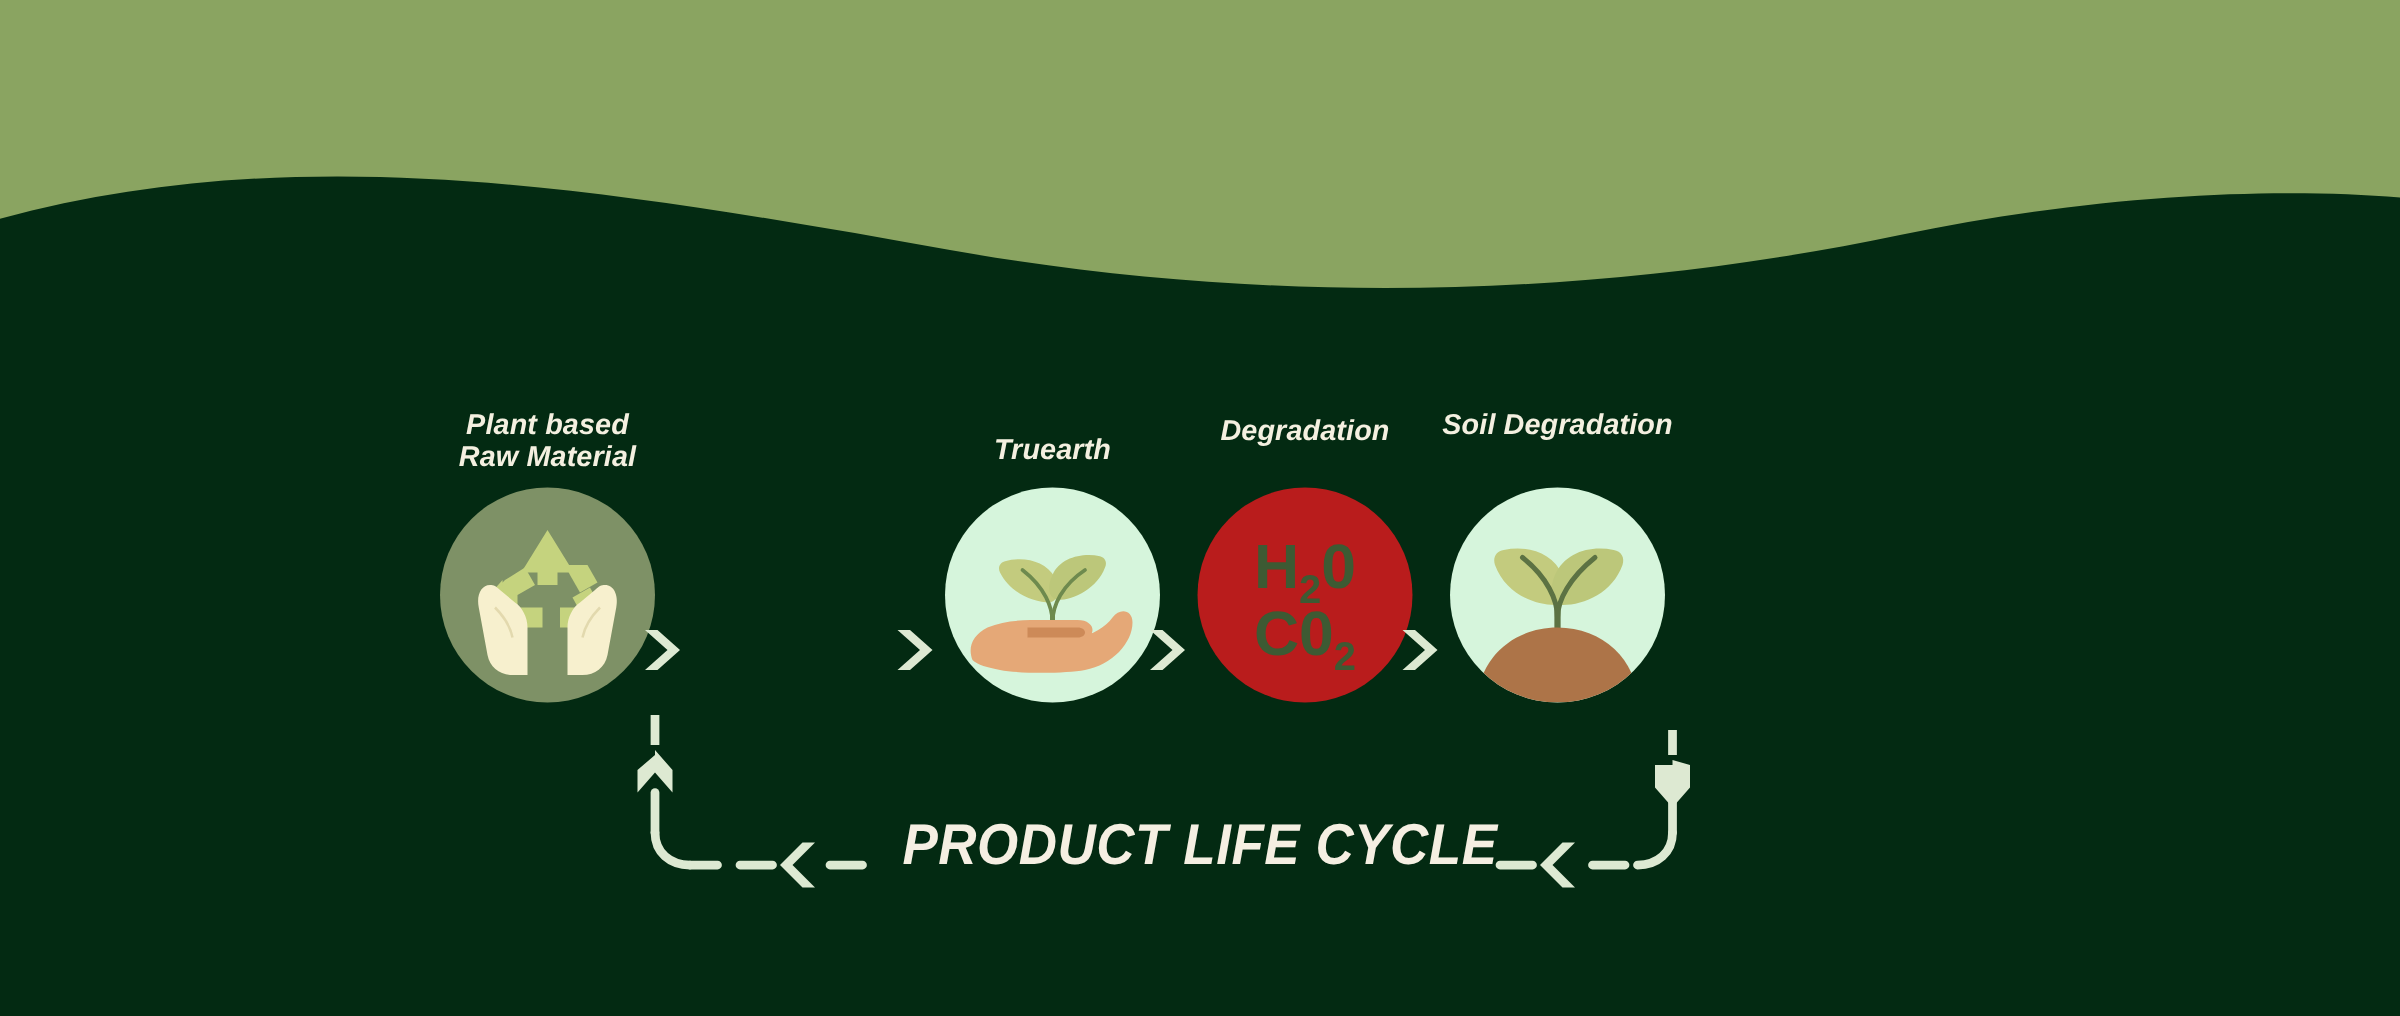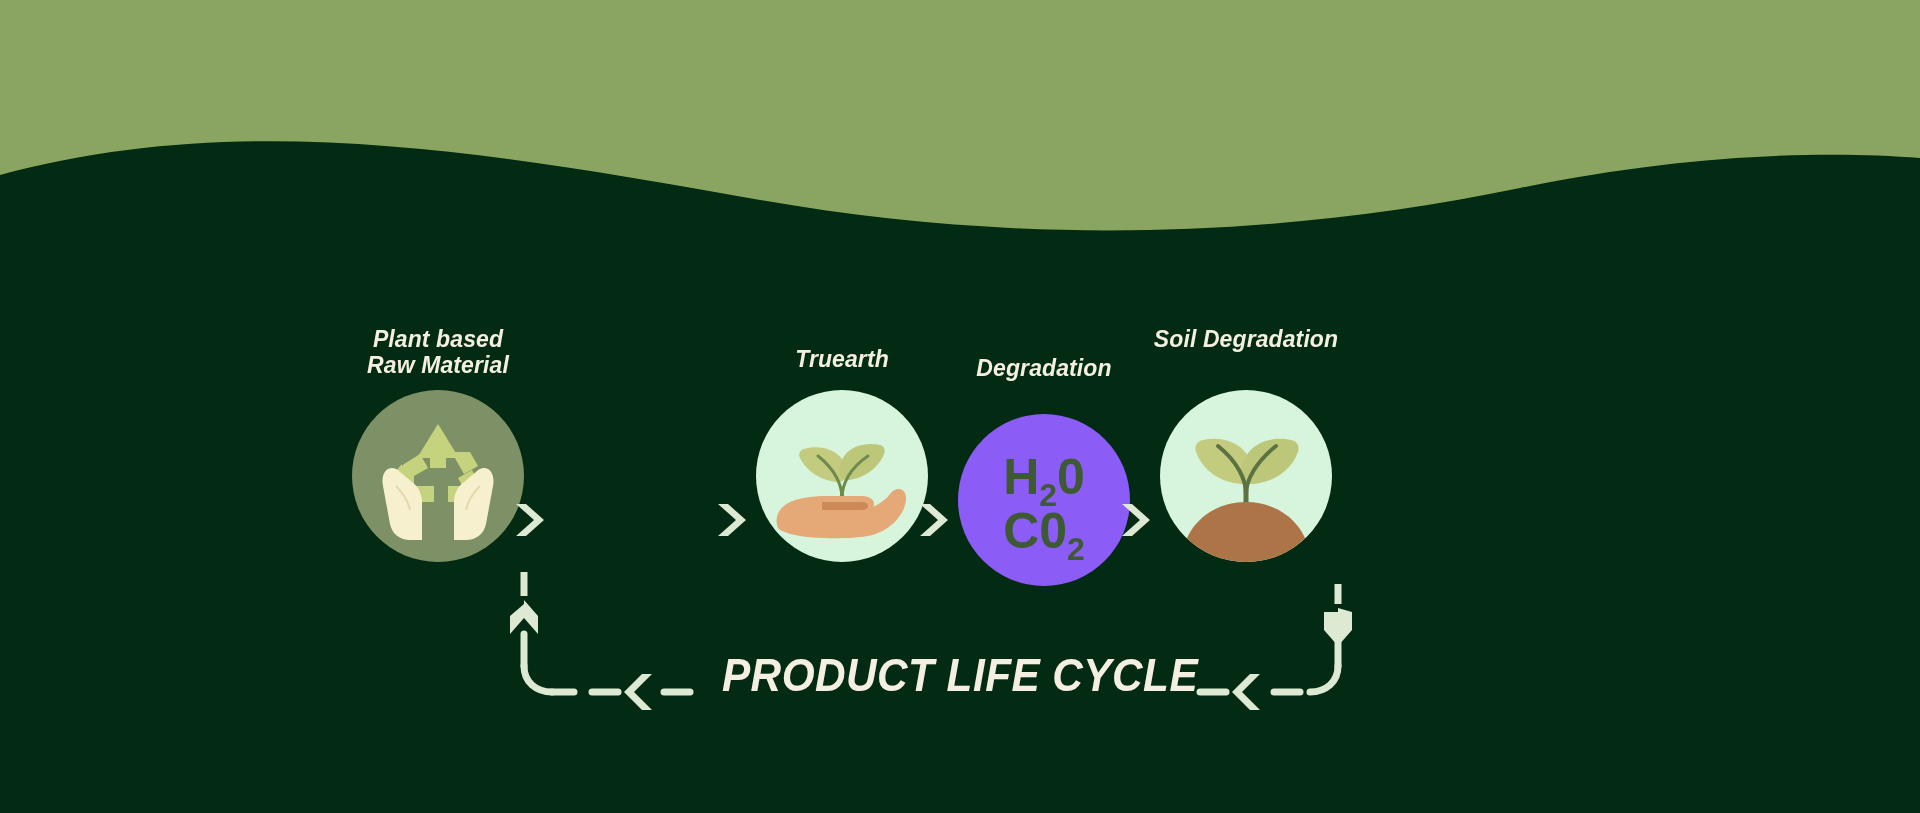--- a/index.html
+++ b/index.html
@@ -156,23 +156,23 @@
           <path d="M90,90 C104,90 122,80 128,64 C130,60 128,56 124,55 C110,52 92,56 86,70 C82,78 82,88 90,90 Z" fill="#BCC77A"></path>
           <path d="M86,108 C86,96 80,80 62,66" stroke="#6E8A4E" stroke-width="3" fill="none" stroke-linecap="round"></path>
           <path d="M86,108 C86,94 94,78 112,66" stroke="#6E8A4E" stroke-width="3" fill="none" stroke-linecap="round"></path>
           <path d="M86,112 L86,100" stroke="#6E8A4E" stroke-width="4" fill="none" stroke-linecap="round"></path>
           <path d="M22,138 C18,128 22,118 34,112 C48,106 64,106 80,106 L106,106 C114,106 118,110 118,114 C118,118 114,122 106,122 L68,122 C78,122 94,122 106,120 C118,118 128,112 134,104 C140,96 150,98 150,108 C150,124 134,142 112,146 C96,149 60,149 44,146 C34,144 26,142 22,138 Z" fill="#E5A877"></path>
           <path d="M66,120 L106,120 C110,120 112,118 112,116 C112,114 110,112 106,112 L66,112 Z" fill="#B9713F" opacity="0.55"></path>
         </svg>
       </div>
     </div>
 
-    <div class="step" style="left:944px;margin-top:24px;">
+    <div class="step" style="left:944px;">
       <div class="step-label" style="top:5px;">Degradation</div>
-      <div class="circle" style="top:64px;background:#8b5cf6;">
+      <div class="circle" style="top:64px;background:#b91c1c;">
         <svg class="icon-svg" viewBox="0 0 172 172">
           <text x="86" y="80" text-anchor="middle" font-family="'Liberation Sans', sans-serif" font-size="50" font-weight="700" fill="#3D5A33">
             <tspan>H</tspan><tspan dy="12" font-size="32">2</tspan><tspan dy="-12">0</tspan>
           </text>
           <text x="86" y="134" text-anchor="middle" font-family="'Liberation Sans', sans-serif" font-size="50" font-weight="700" fill="#3D5A33">
             <tspan>C0</tspan><tspan dy="12" font-size="32">2</tspan>
           </text>
         </svg>
       </div>
     </div>

